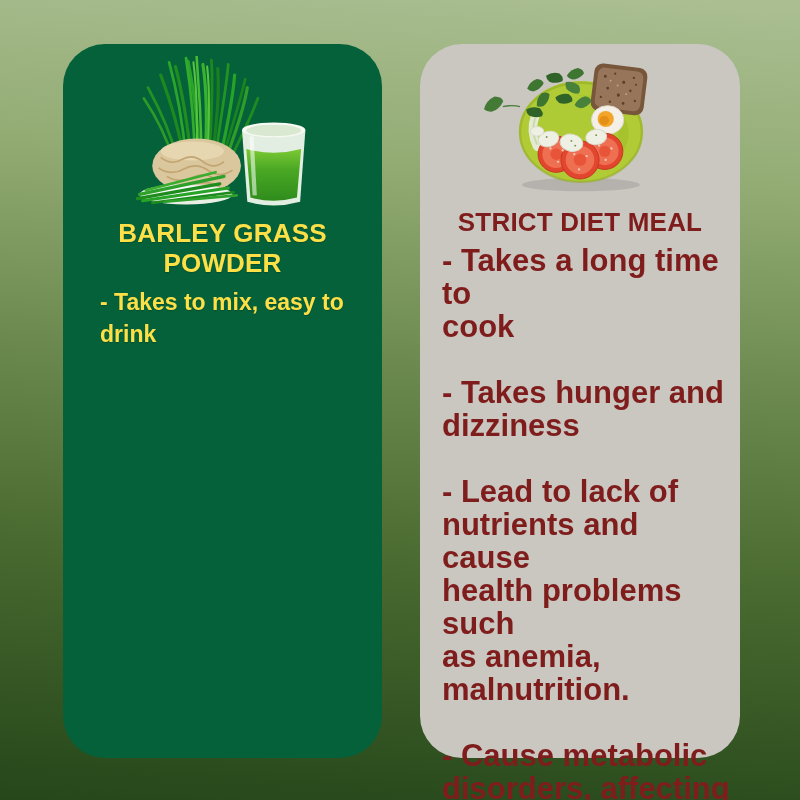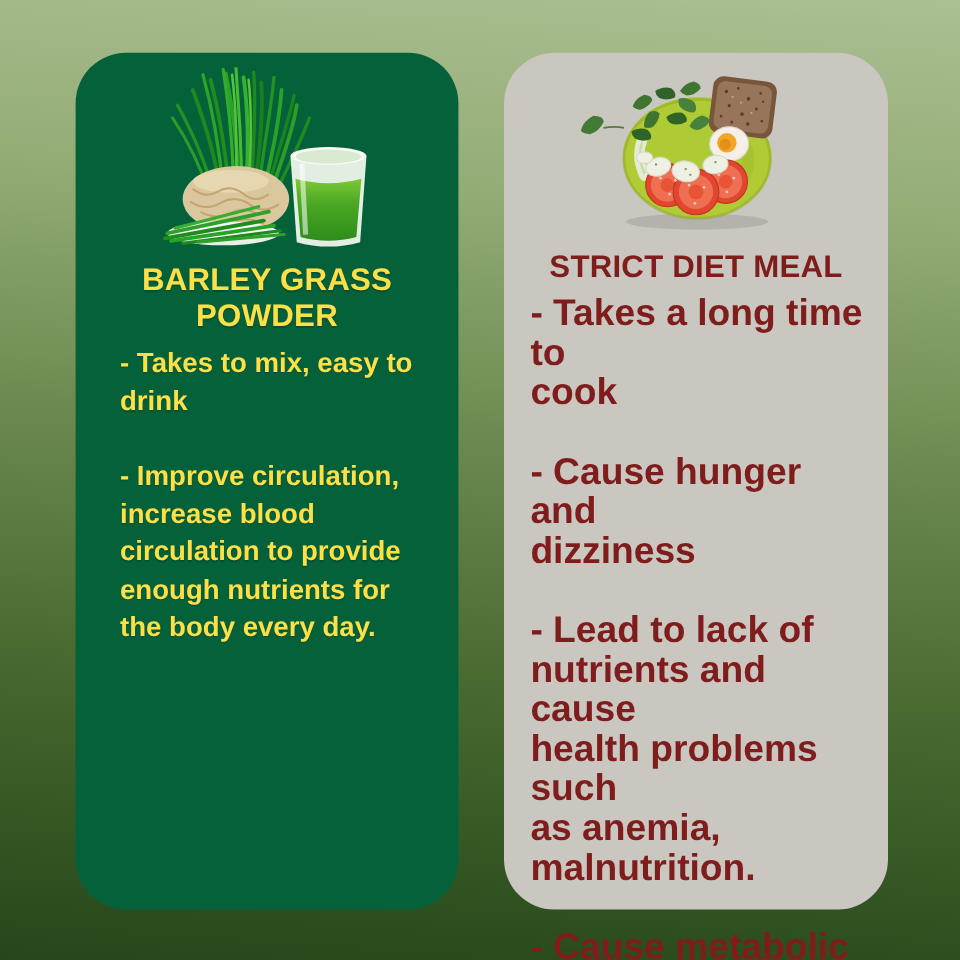--- a/index.html
+++ b/index.html
@@ -84,25 +84,20 @@
           <path d="M9,137 L90,125" stroke="#27a427" stroke-width="3"></path>
           <path d="M18,139 L95,129" stroke="#1d8a1e" stroke-width="2.5"></path>
           <path d="M30,138 L98,132" stroke="#2da12c" stroke-width="2.5"></path>
         </g>
       </svg>
     </div>
     <div class="title">BARLEY GRASS POWDER</div>
     <div class="bullets">
       <p>- Takes to mix, easy to
 drink</p>
-      <p>- Improve circulation,
-increase blood
-circulation to provide
-enough nutrients for
-the body every day.</p>
     </div>
   </div>
 
   <div class="card card-right">
     <div class="illu">
       <svg width="200" height="145" viewBox="0 0 210 150">
 
         <ellipse cx="106" cy="134" rx="62" ry="7" fill="rgba(0,0,0,0.10)"></ellipse>
         <ellipse cx="106" cy="78" rx="65" ry="53" fill="#b0cb35"></ellipse>
         <ellipse cx="106" cy="79" rx="64" ry="52" fill="none" stroke="#92ad22" stroke-width="2.5" opacity="0.6"></ellipse>
@@ -188,21 +183,21 @@
             <circle cx="96" cy="88" r="1"></circle>
           <circle cx="100" cy="93" r="1"></circle>
             <circle cx="122" cy="82" r="1"></circle>
         </g>
       </svg>
     </div>
     <div class="title">STRICT DIET MEAL</div>
     <div class="bullets">
       <p>- Takes a long time to
 cook</p>
-      <p>- Cause hunger and
+      <p>- Takes hunger and
 dizziness</p>
       <p>- Lead to lack of
 nutrients and cause
 health problems such
 as anemia,
 malnutrition.</p>
       <p>- Cause metabolic
 disorders, affecting
 the health of the body</p>
     </div>

